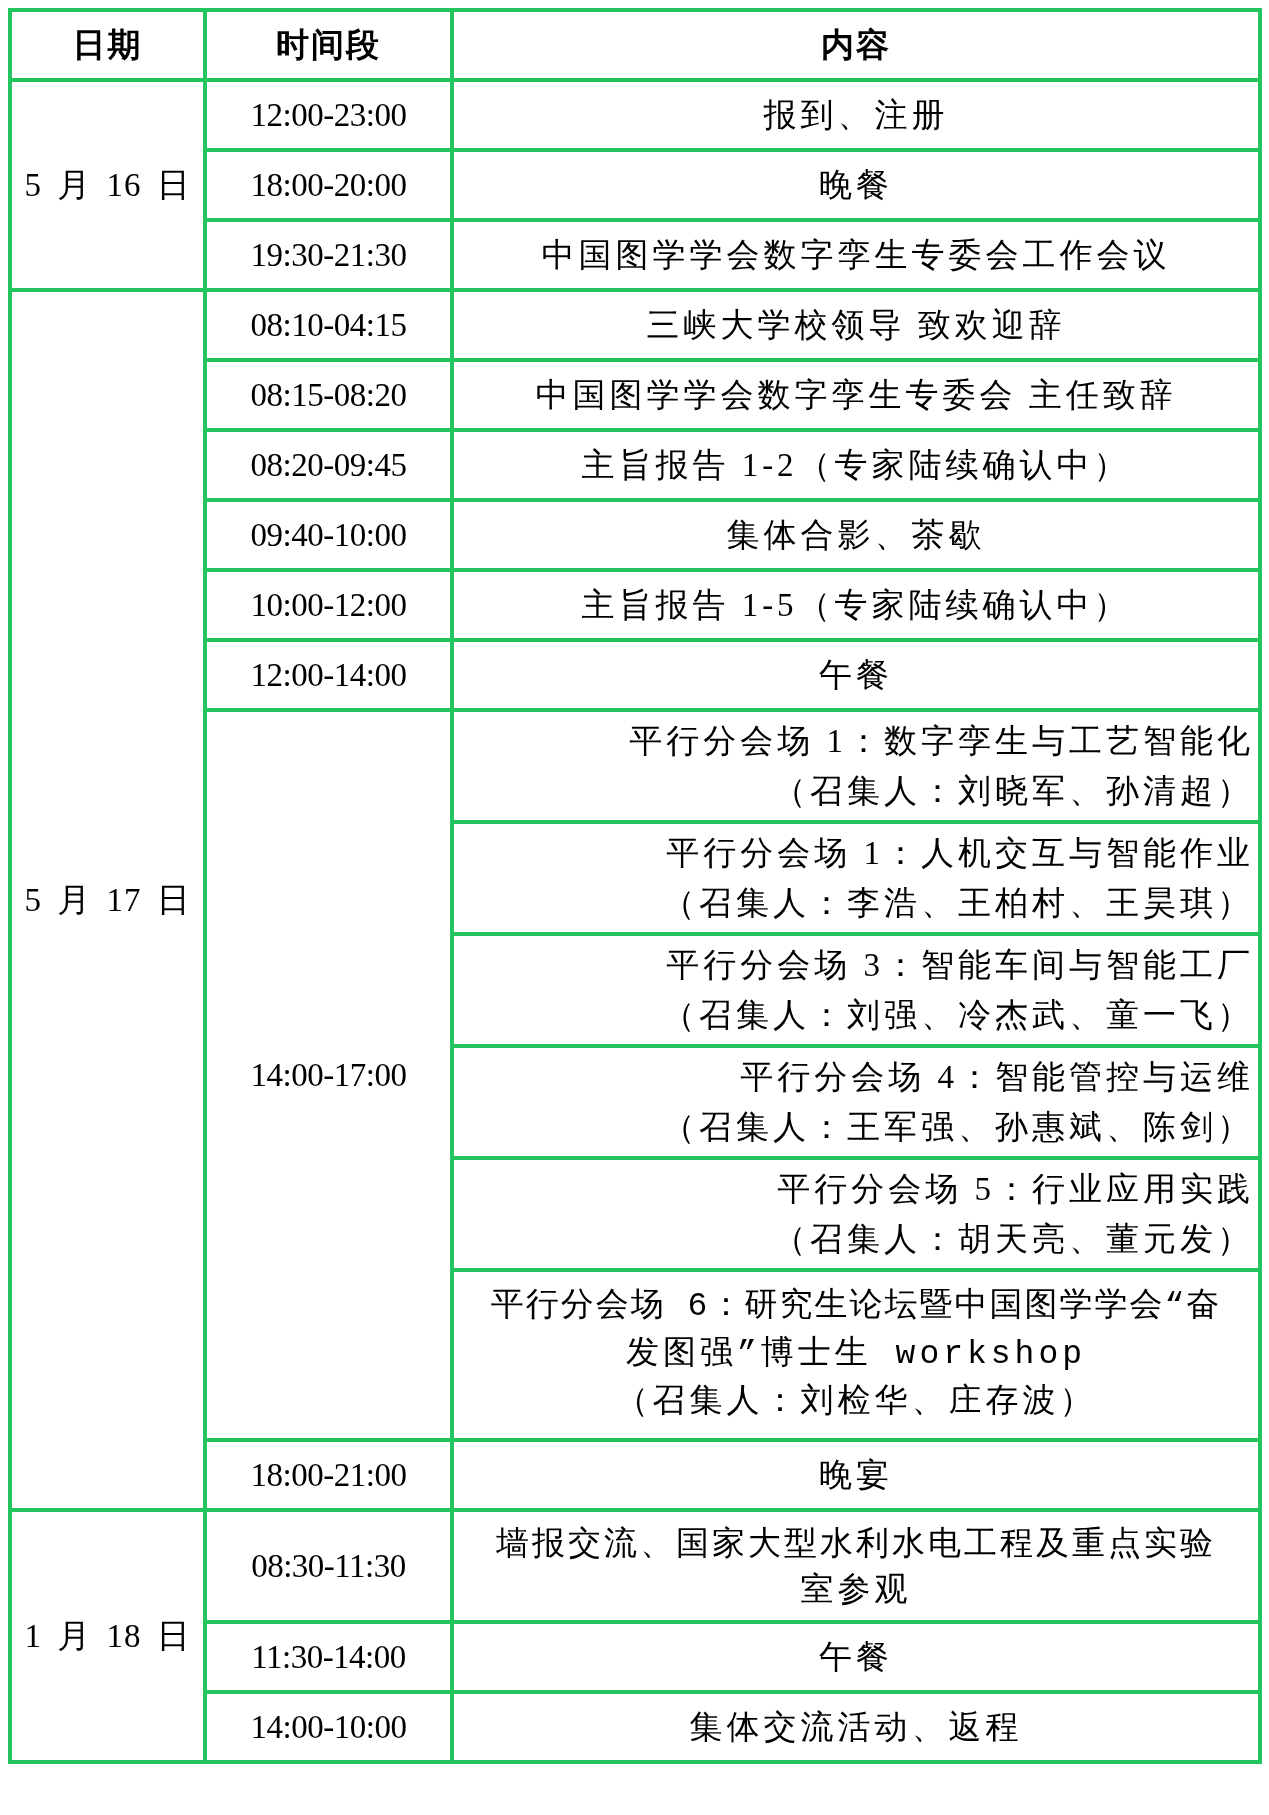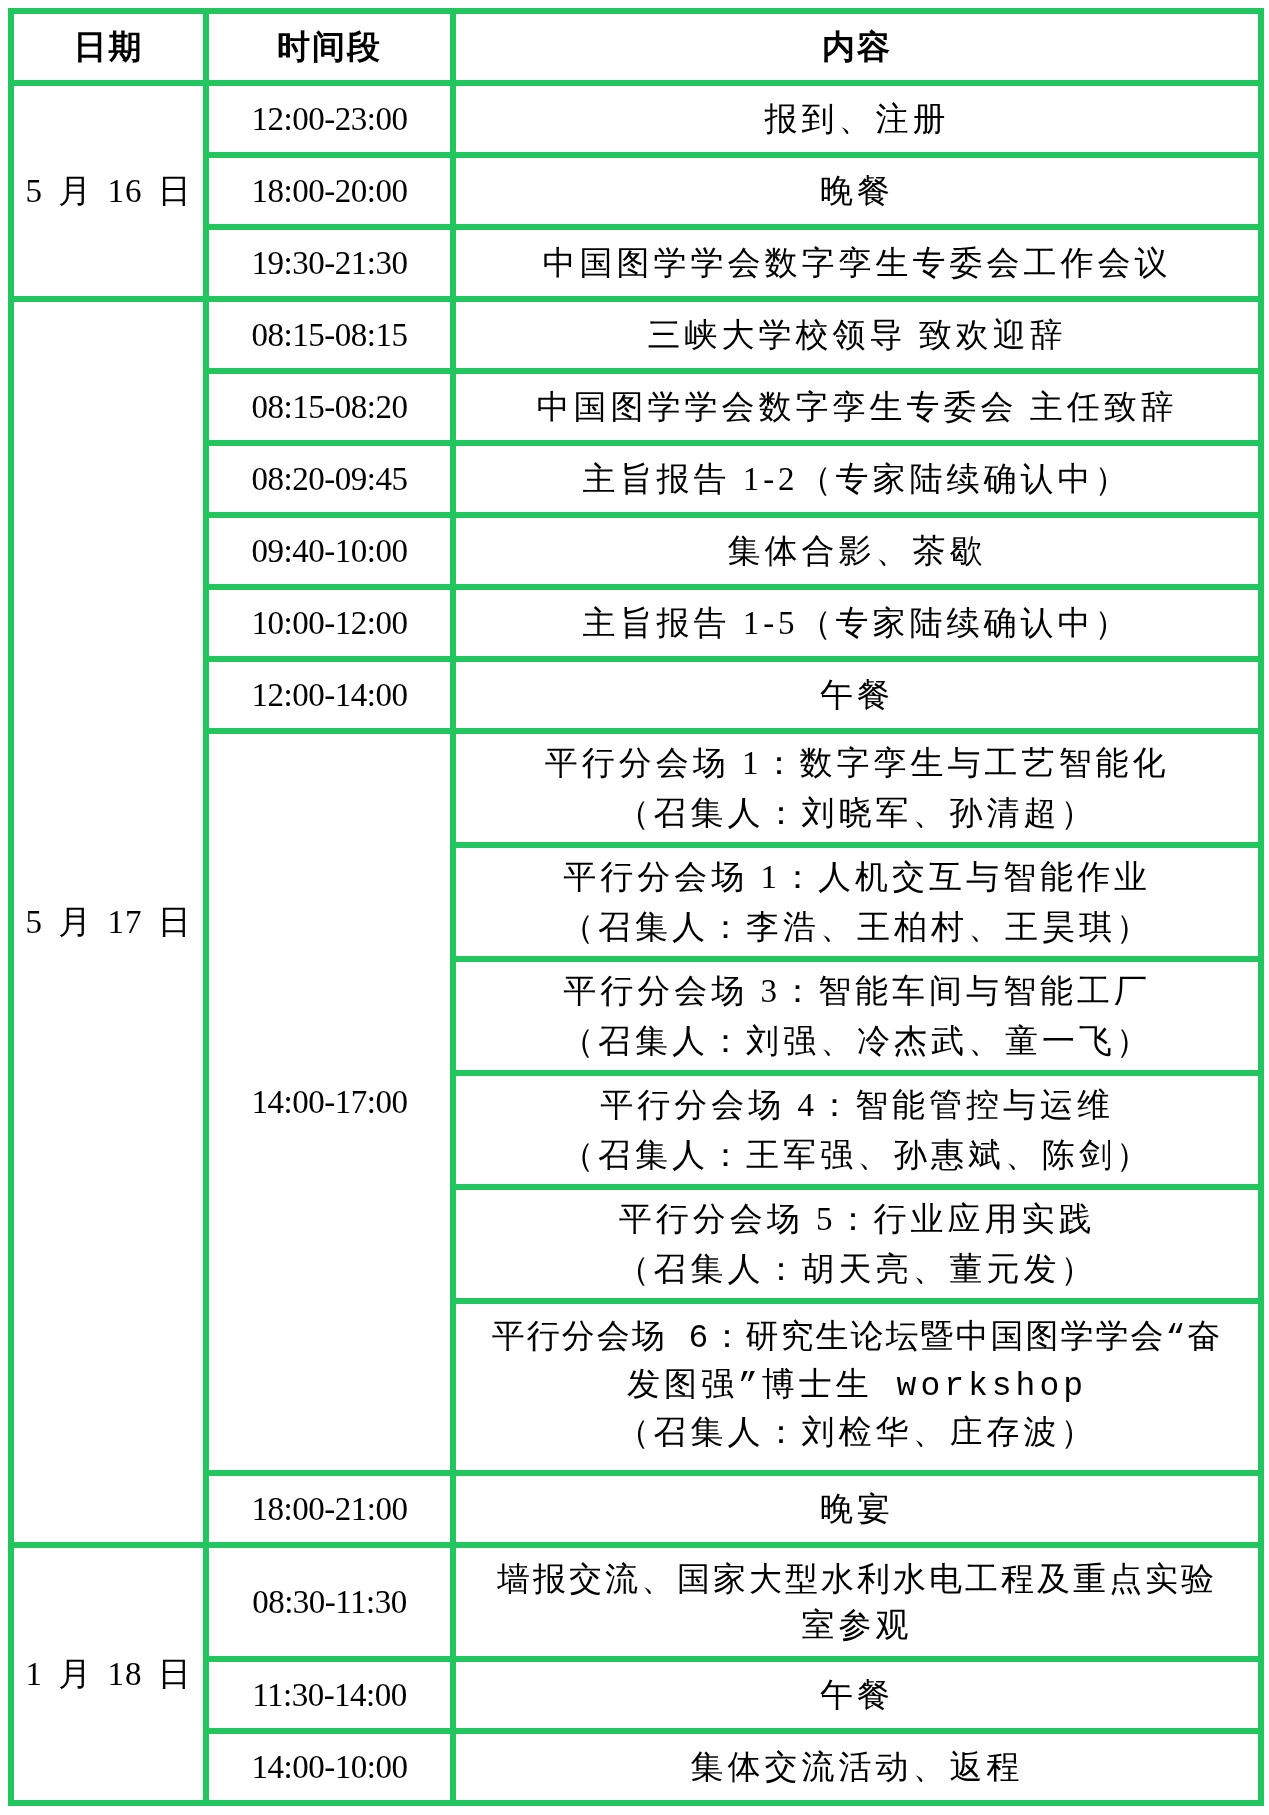--- a/index.html
+++ b/index.html
@@ -1,31 +1,31 @@
 <!DOCTYPE html>
 <html><head>
 <meta charset="utf-8">
 <style>
   html, body { margin:0; padding:0; background:#ffffff; }
   body { width:1269px; height:1815px; position:relative; overflow:hidden;
          font-family:"Liberation Serif","DejaVu Serif",serif; color:#000; }
   table.sched { position:absolute; left:8px; top:8px; border-collapse:collapse;
                 table-layout:fixed; width:1250px; }
-  table.sched td, table.sched th { border:6px solid #22c55e; text-align:center; vertical-align:middle;
+  table.sched td, table.sched th { border:4px solid #22c55e; text-align:center; vertical-align:middle;
                 padding:0 4px; font-weight:normal; font-size:33px; line-height:48px; }
   table.sched th { font-weight:bold; height:66px; letter-spacing:2px; }
   col.c1 { width:195px; } col.c2 { width:247px; } col.c3 { width:808px; }
   .date { letter-spacing:1px; word-spacing:6px; }
   .time { letter-spacing:-0.5px; }
   .content { letter-spacing:4px; }
   .line { display:block; }
   tr.r72 td { height:66px; }
   tr.r114 td { height:108px; }
   tr.r172 td { height:166px;font-family:Liberation Mono, monospace; }
-  tr.r114w td.content { line-height:50px; }
+  tr.r114w td.content { line-height:50px;text-align:right; }
 </style>
 </head>
 <body>
 
 <table class="sched">
   <colgroup>
       <col class="c1">
       <col class="c2">
       <col class="c3">
     </colgroup>
@@ -53,21 +53,21 @@
     </tr>
     <tr class="r72">
       <td class="time">19:30-21:30</td>
       <td class="content">
           <span class="line">中国图学学会数字孪生专委会工作会议</span>
         </td>
     </tr>
 
     <tr class="r72">
       <td rowspan="13" class="date">5 月 17 日</td>
-      <td class="time">08:15-08:15</td>
+      <td class="time">08:10-04:15</td>
       <td class="content">
           <span class="line">三峡大学校领导  致欢迎辞</span>
         </td>
     </tr>
     <tr class="r72">
       <td class="time">08:15-08:20</td>
       <td class="content">
           <span class="line">中国图学学会数字孪生专委会  主任致辞</span>
         </td>
     </tr>

